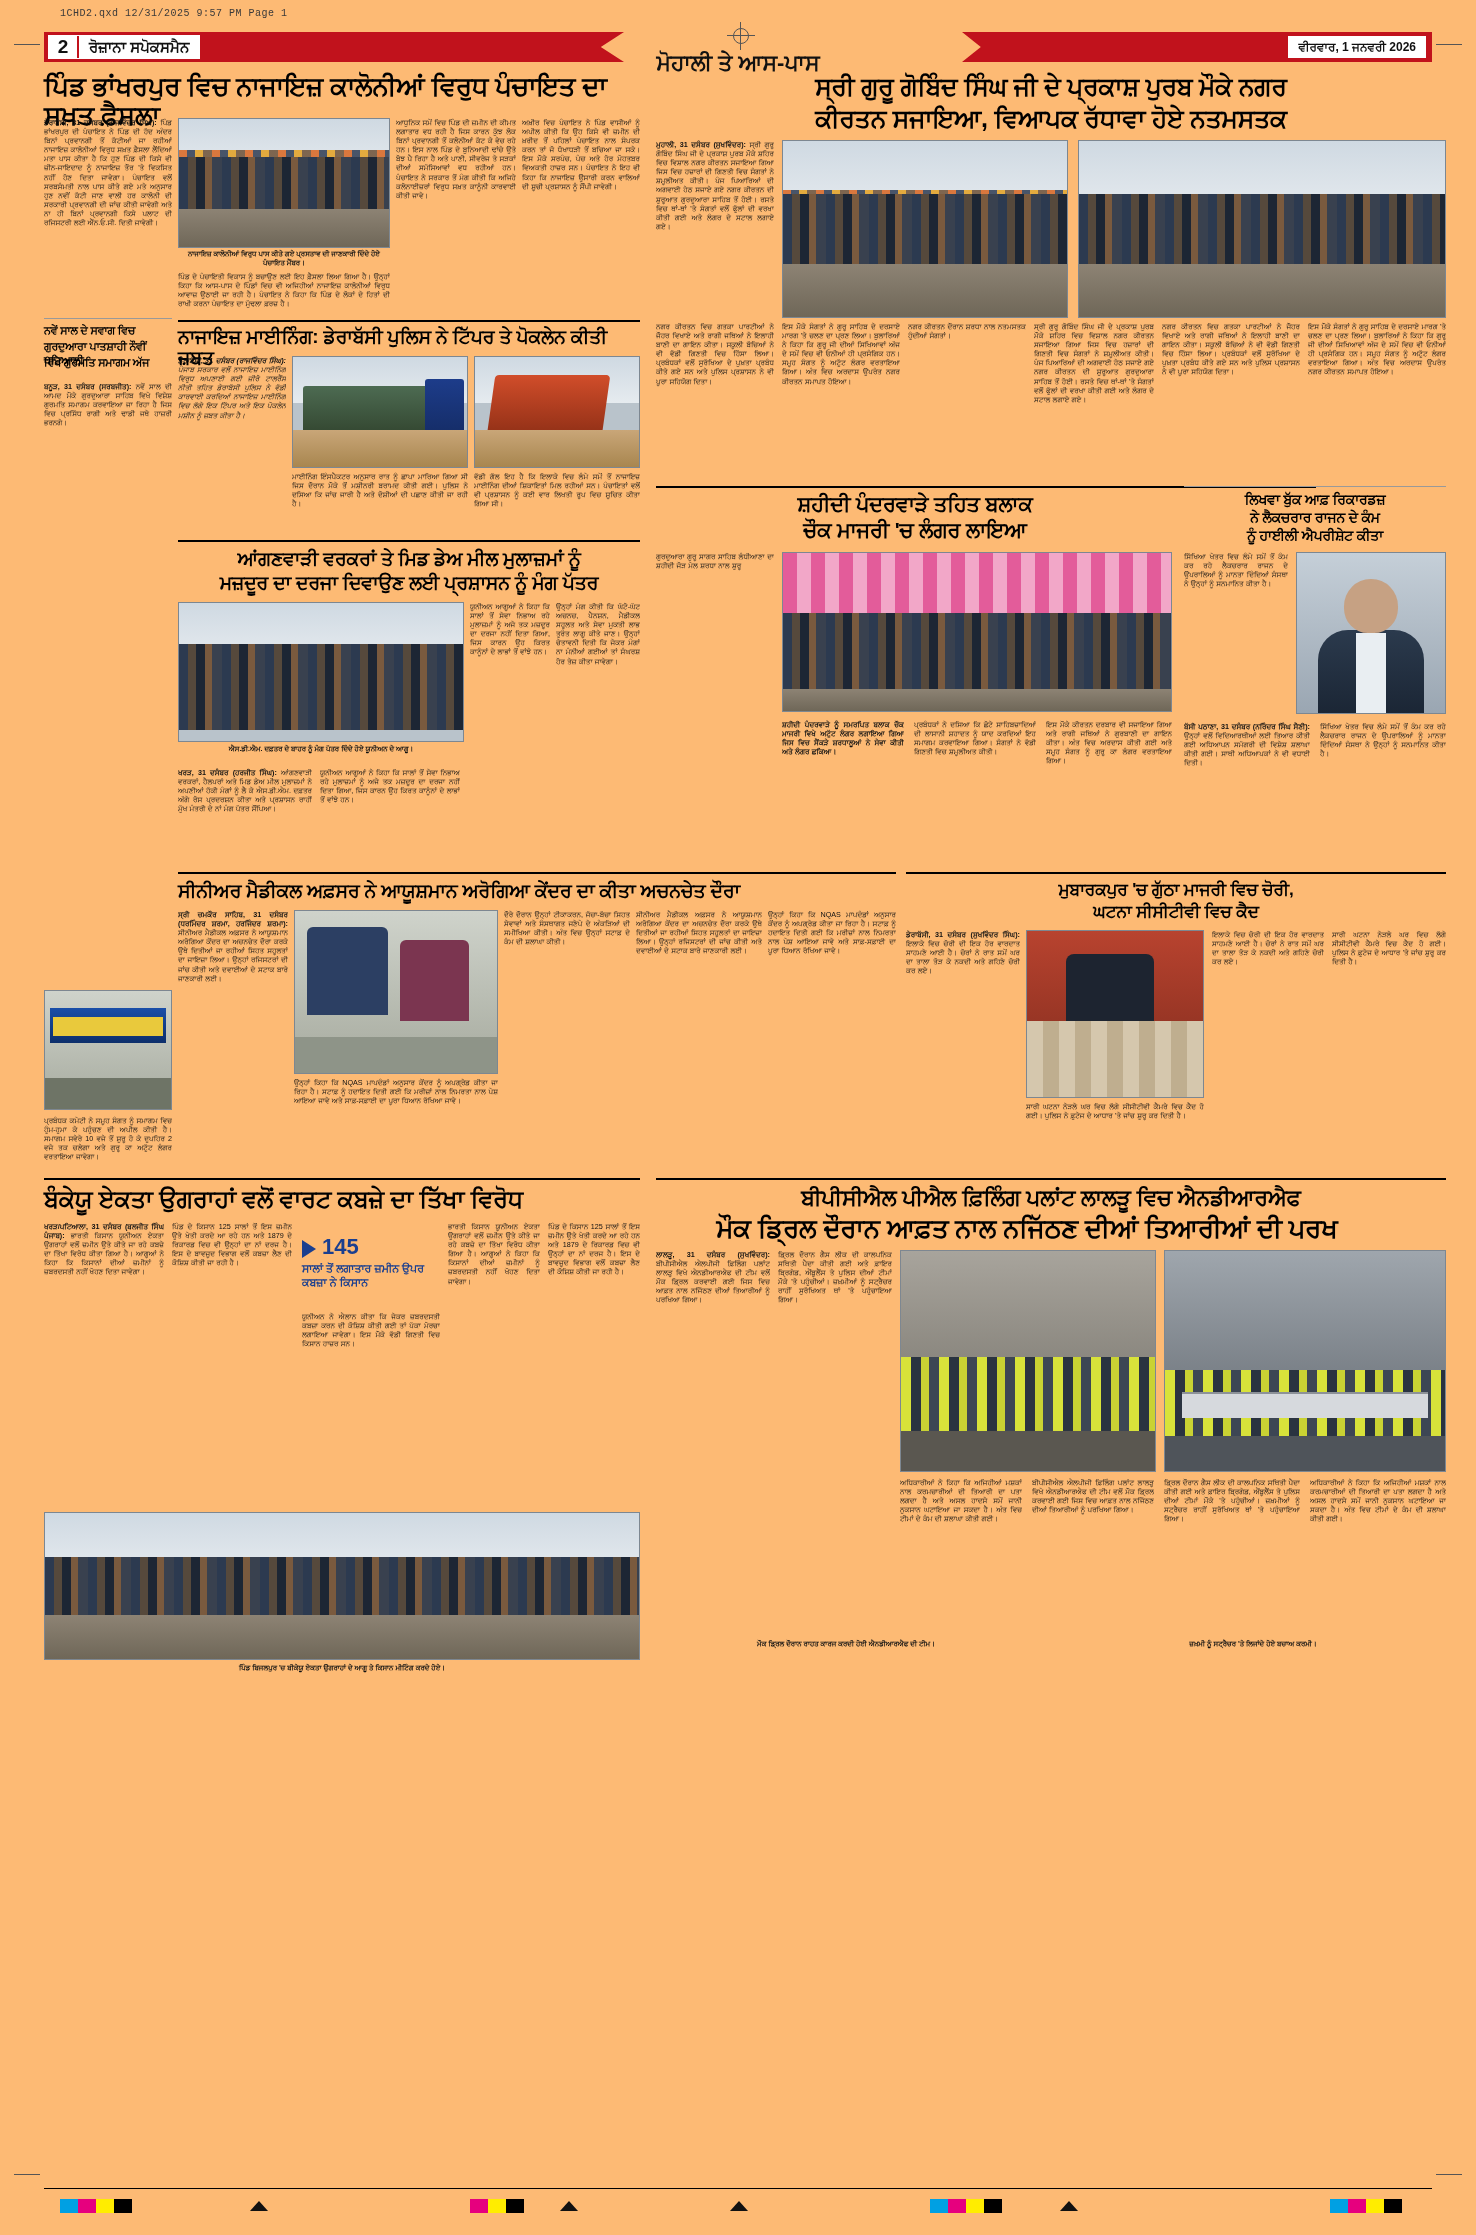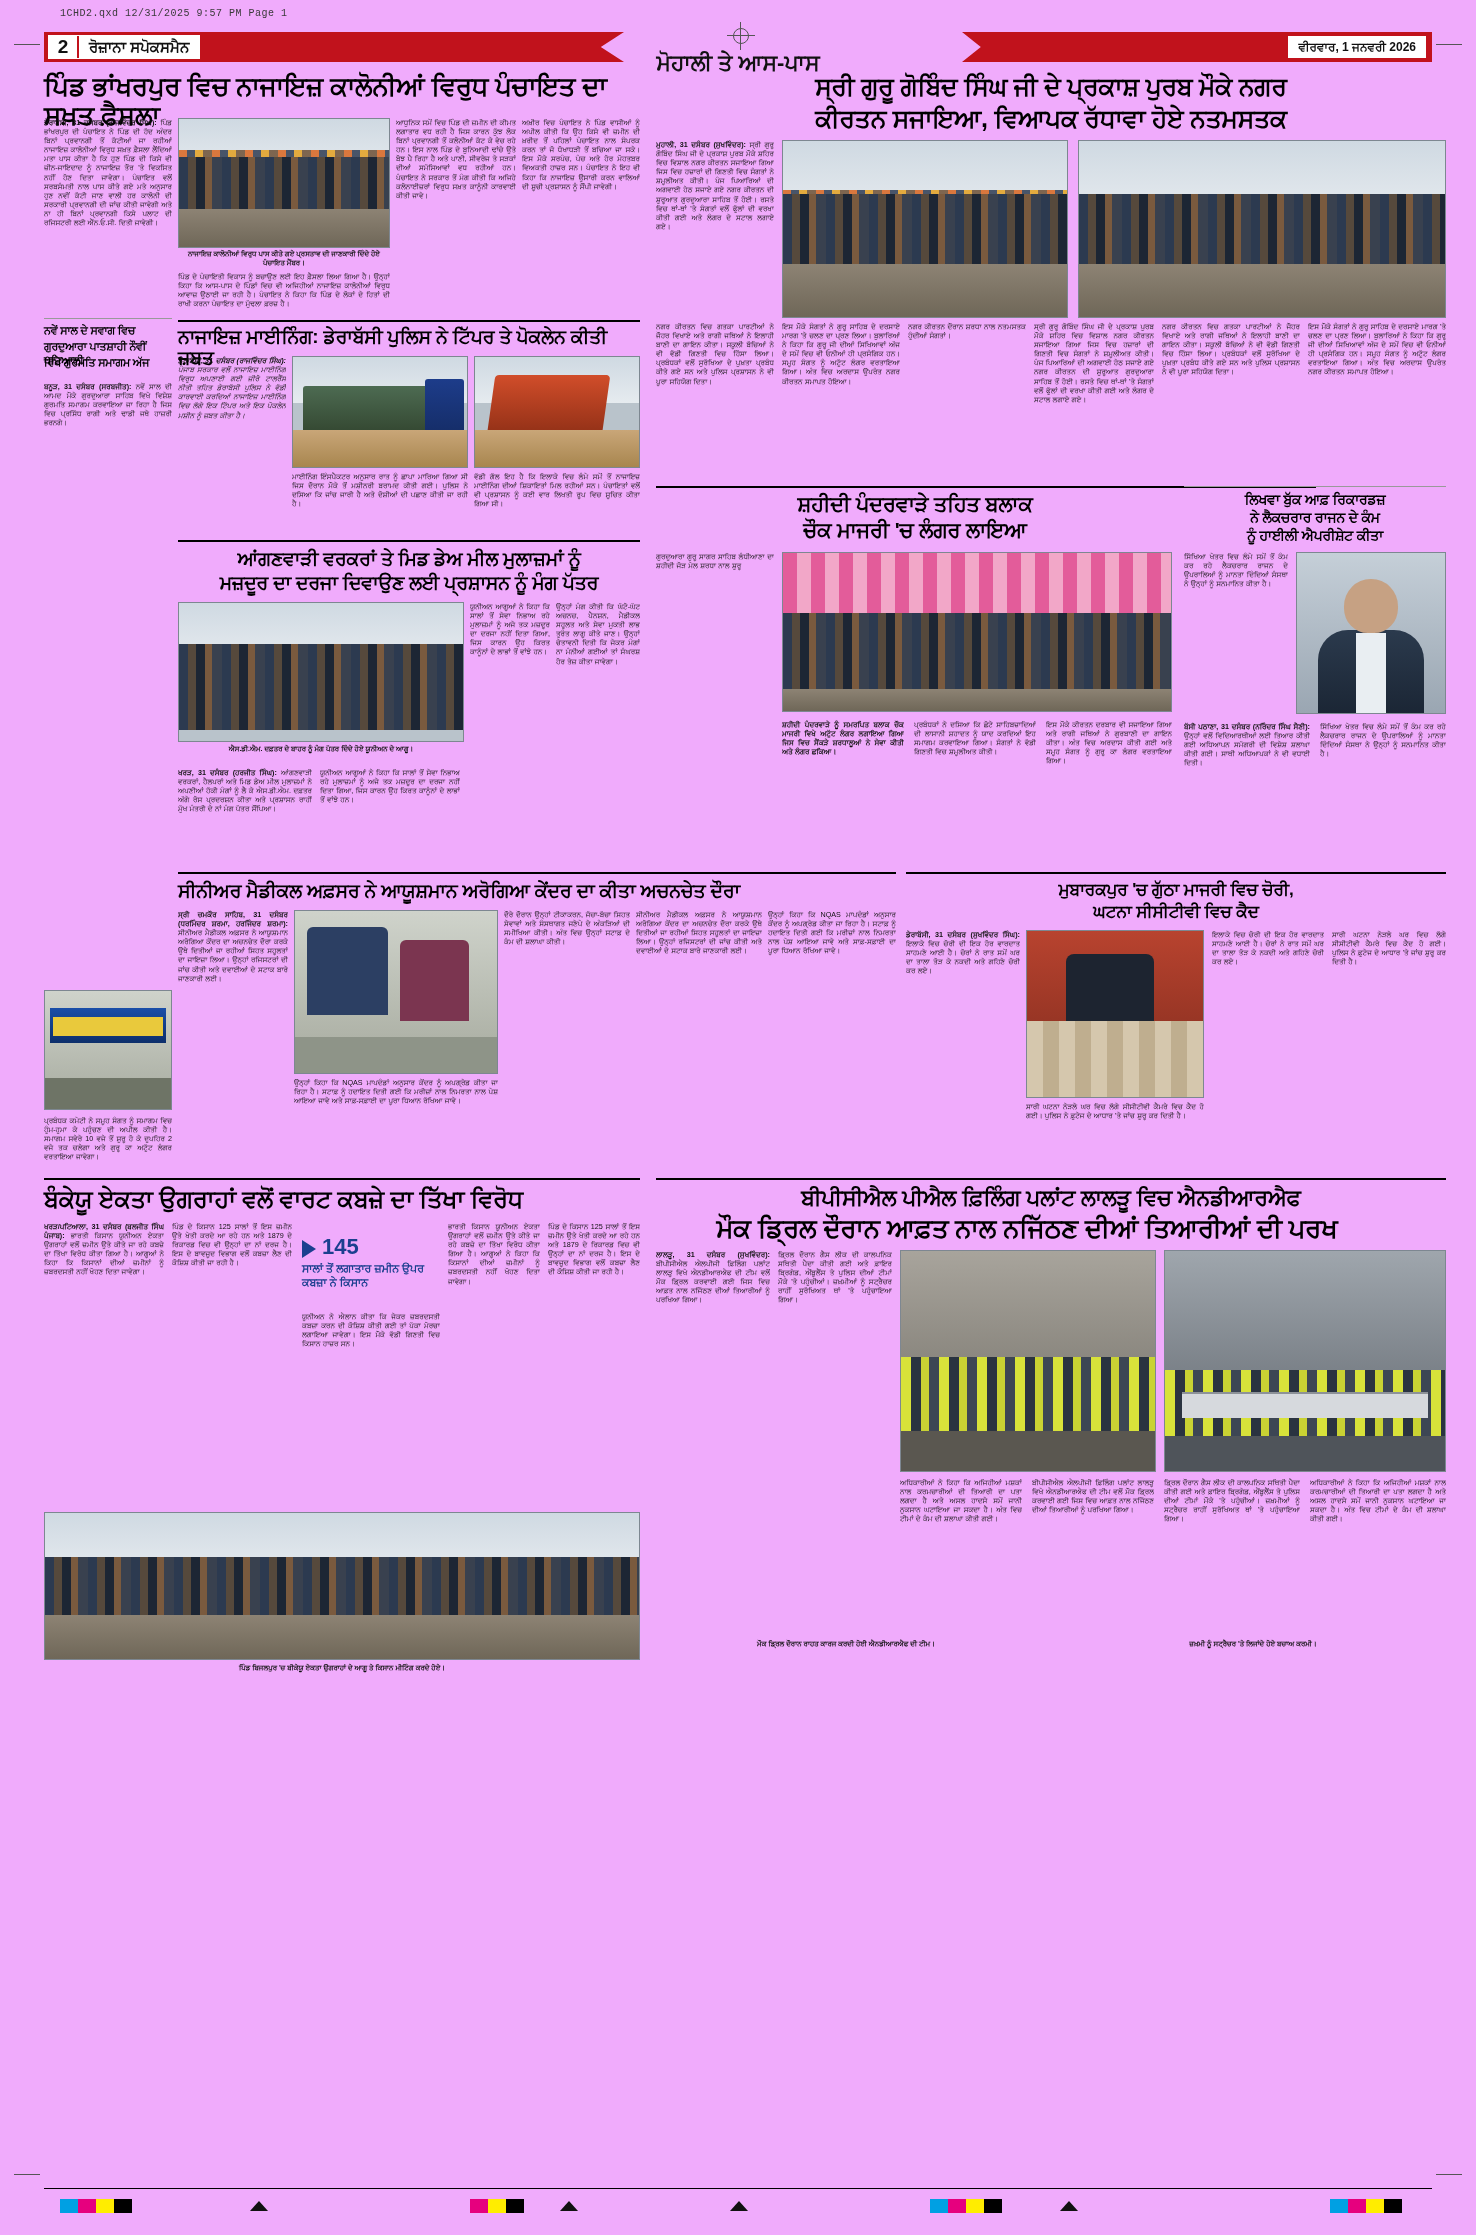--- a/index.html
+++ b/index.html
@@ -6,21 +6,21 @@
   html, body { margin:0; padding:0; }
   body {
     width:1476px; height:2235px;
     background:#ffffff;
     font-family:"Liberation Sans", sans-serif;
     position:relative;
     overflow:hidden;
   }
   .page {
     position:absolute; left:0; top:0; width:1476px; height:2235px;
-    background:#f0abfc;
+    background:#fdba74;
   }
   
   .slug {
     position:absolute; left:60px; top:8px;
     font-family:"Liberation Mono", monospace;
     font-size:10px; color:#3a3a3a; letter-spacing:.5px;
   }
   .reg-mark {
     position:absolute; left:727px; top:22px; width:28px; height:28px;
   }

